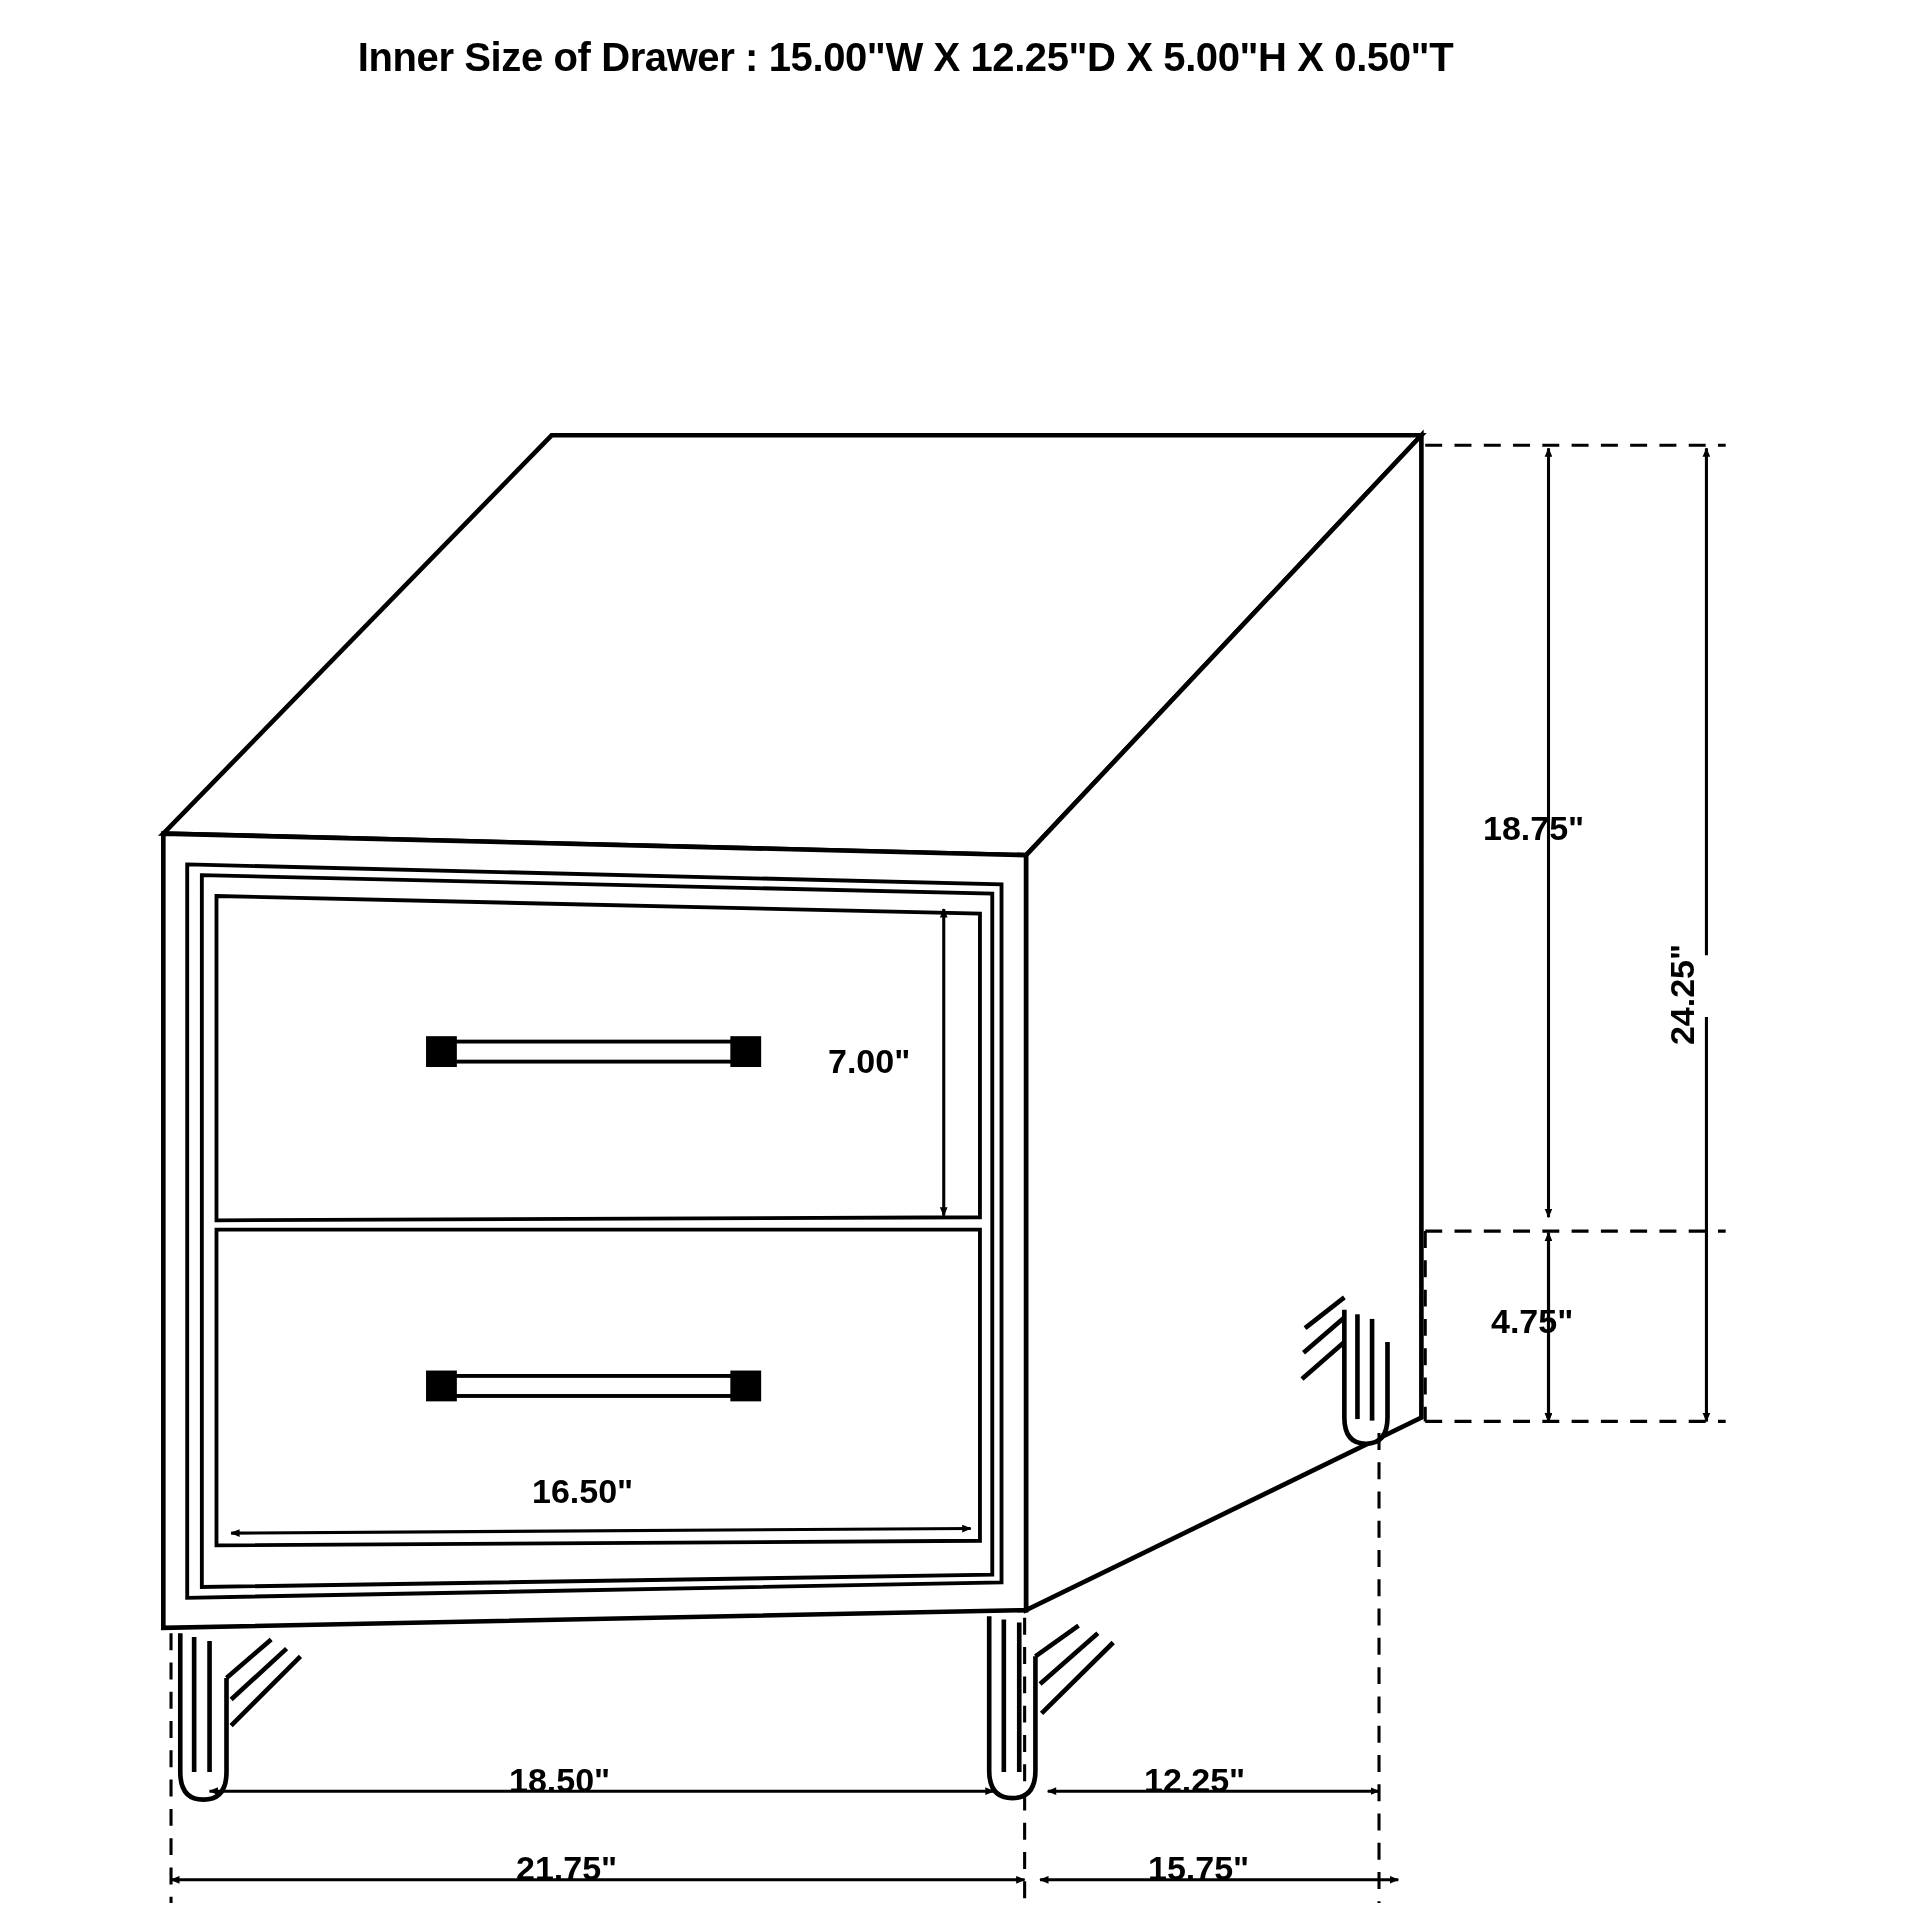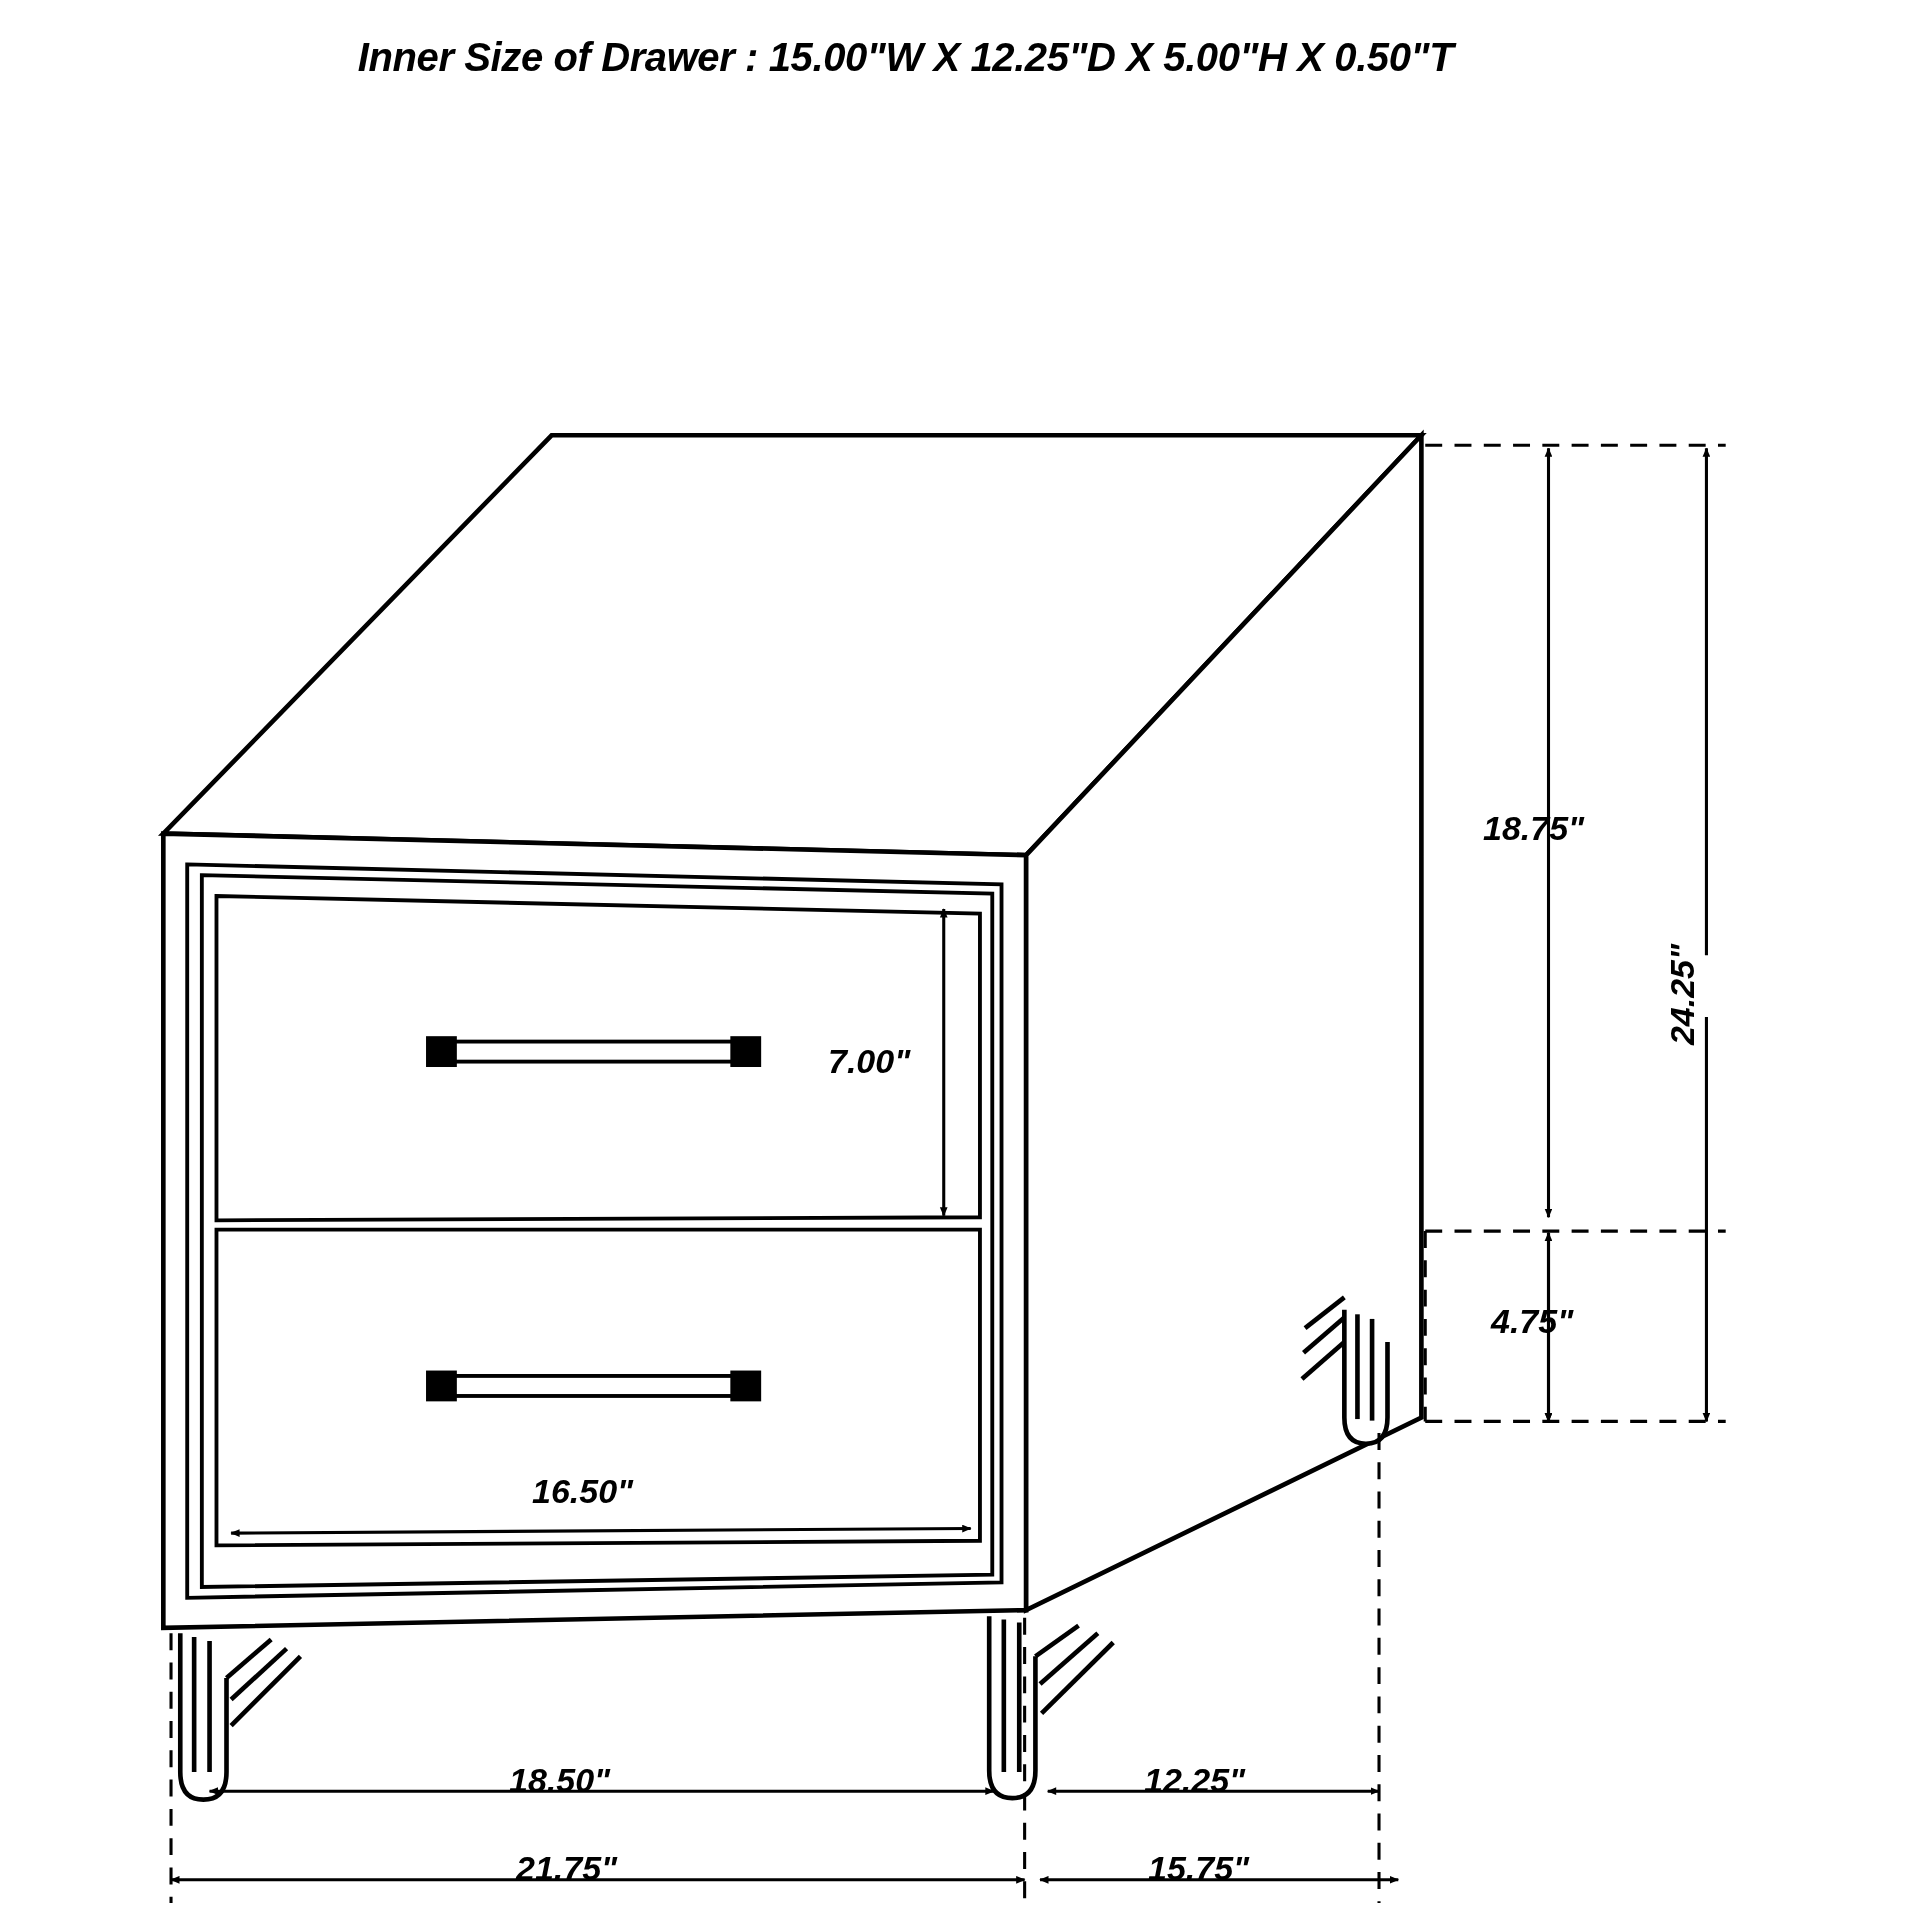--- a/index.html
+++ b/index.html
@@ -12,21 +12,20 @@
     height: 1926px;
     font-family: "Liberation Sans", sans-serif;
     color: #000000;
     position: relative;
     overflow: hidden;
   }
   #stage {
     position: relative;
     width: 1926px;
     height: 1926px;
-    font-style: italic;
   }
   #title {
     position: absolute;
     left: 0;
     top: 35px;
     width: 1811px;
     text-align: center;
     font-size: 40px;
     font-weight: bold;
     letter-spacing: -0.4px;

